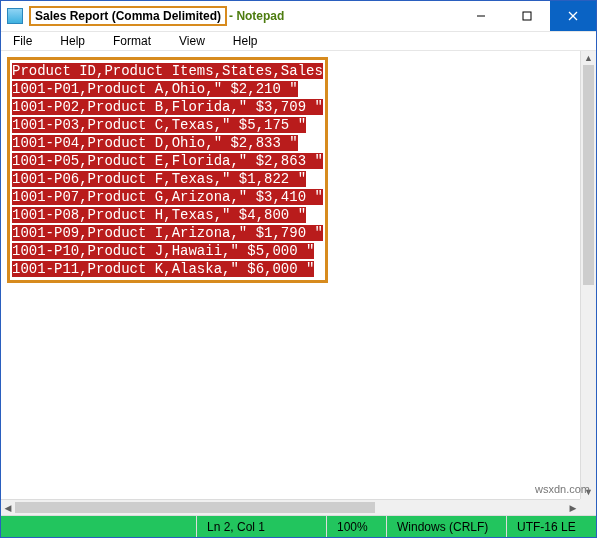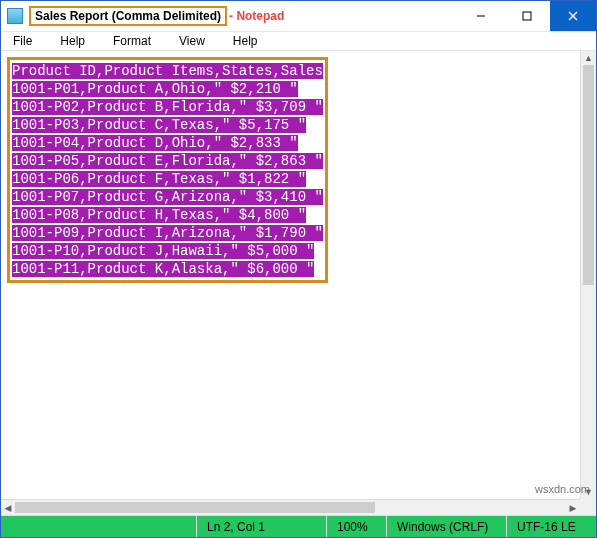--- a/index.html
+++ b/index.html
@@ -1,32 +1,32 @@
 <!DOCTYPE html>
 <html><head>
 <meta charset="utf-8">
 <style>
   * { box-sizing: border-box; margin: 0; padding: 0; }
   html, body { width: 597px; height: 538px; font-family: "Segoe UI", Tahoma, sans-serif; font-size: 12px; overflow: hidden; }
   .window { width: 597px; height: 538px; border: 1px solid #2a5fbf; background: #fff; display: flex; flex-direction: column; }
   .titlebar { height: 30px; background: #fff; display: flex; align-items: center; font-weight: bold; }
   .app-icon { width: 16px; height: 16px; margin: 0 6px; background: linear-gradient(#8fd3f4,#3eb1e0); border: 1px solid #2a87bd; }
   .title-box { border: 2px solid #d78b1e; padding: 1px 4px; font-size: 12px; color: #000; }
-  .title-suffix { margin-left: 2px; font-size: 12px; color: #ef4444; }
+  .title-suffix { margin-left: 2px; font-size: 12px; color: #4d7c0f; }
   .spacer { flex: 1; }
   .winbtn { width: 46px; height: 30px; display: flex; align-items: center; justify-content: center; color: #000; }
   .winbtn.close { background: #0a63c4; color: #fff; }
   .winbtn svg { display: block; }
   .menubar { height: 20px; display: flex; align-items: center; padding: 0 4px; gap: 12px; border-top: 1px solid #e6e6e6; border-bottom: 1px solid #e6e6e6; font-size: 12px; }
   .menuitem { padding: 2px 8px; }
   .editor-wrap { flex: 1; position: relative; background: #fff; overflow: hidden; }
   .editor { position: absolute; left: 6px; right: 18px; top: 6px; bottom: 18px; overflow: hidden; }
   .selection-box { border: 3px solid #d78b1e; padding: 2px; display: inline-block; }
   .textline { font-family: Consolas, "Courier New", monospace; font-size: 14px; line-height: 18px; white-space: pre; }
-  .sel { background: #a21caf; color: #fff; }
+  .sel { background: #b91c1c; color: #fff; }
   .scrollbar-v { position: absolute; right: 0; top: 0; bottom: 16px; width: 16px; background: #f0f0f0; border-left: 1px solid #dcdcdc; }
   .scrollbar-v .thumb { position: absolute; left: 2px; right: 2px; top: 14px; height: 220px; background: #cdcdcd; }
   .scrollbar-v .arrow { position: absolute; left:0; right:0; height:14px; display:flex; align-items:center; justify-content:center; color:#606060; font-size:9px;}
   .scrollbar-v .arrow.up { top:0; }
   .scrollbar-v .arrow.dn { bottom:0; }
   .scrollbar-h { position: absolute; left: 0; right: 16px; bottom: 0; height: 16px; background: #f0f0f0; border-top: 1px solid #dcdcdc; }
   .scrollbar-h .arrow { position: absolute; top:0; bottom:0; width:14px; display:flex; align-items:center; justify-content:center; color:#606060; font-size:9px;}
   .scrollbar-h .arrow.lf { left:0; }
   .scrollbar-h .arrow.rt { right:0; }
   .scrollbar-h .thumb { position:absolute; top:2px; bottom:2px; left:14px; width:360px; background:#cdcdcd; }

